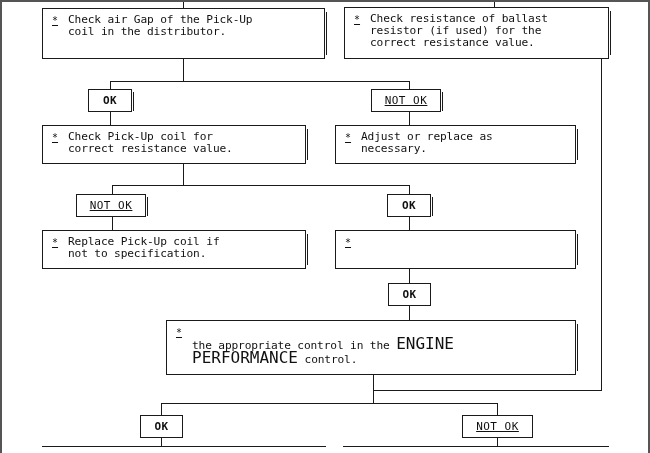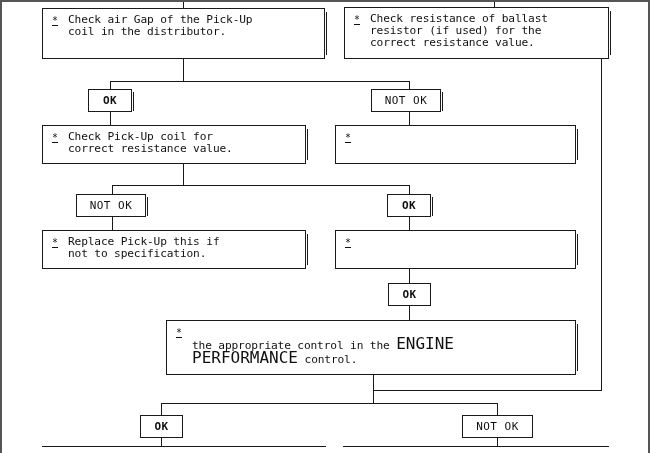--- a/index.html
+++ b/index.html
@@ -89,20 +89,21 @@
     background: #ffffff;
     display: flex;
     align-items: center;
     justify-content: center;
     font-size: 11px;
     font-weight: bold;
     color: #111;
     letter-spacing: 0.5px;
   }
   .label-box.underlined span {
+    text-decoration: underline;
     font-weight: normal;
   }
   
   .shadow::after {
     content: "";
     position: absolute;
     top: 2px;
     right: -3px;
     width: 1px;
     height: calc(100% - 2px);
@@ -181,25 +182,27 @@
   </div>
 
   <div class="node shadow-big" style="left:42px; top:125px; width:264px; height:39px;">
     <span class="bullet">*</span>
     <span class="body">Check Pick-Up coil for
 correct resistance value.</span>
   </div>
 
   <div class="node shadow-big" style="left:335px; top:125px; width:241px; height:39px;">
     <span class="bullet">*</span>
+    <span class="body">Adjust or replace as
+necessary.</span>
   </div>
 
   <div class="node shadow-big" style="left:42px; top:230px; width:264px; height:39px;">
     <span class="bullet">*</span>
-    <span class="body">Replace Pick-Up this if
+    <span class="body">Replace Pick-Up coil if
 not to specification.</span>
   </div>
 
   <div class="node shadow-big" style="left:335px; top:230px; width:241px; height:39px;">
     <span class="bullet">*</span>
   </div>
 
   <div class="node shadow-big" style="left:166px; top:320px; width:410px; height:55px;">
     <span class="bullet">*</span>
     <span class="body"><br><span>the appropriate control in the </span><span class="small">ENGINE</span><br><span class="small">PERFORMANCE</span><span> control.</span></span>

